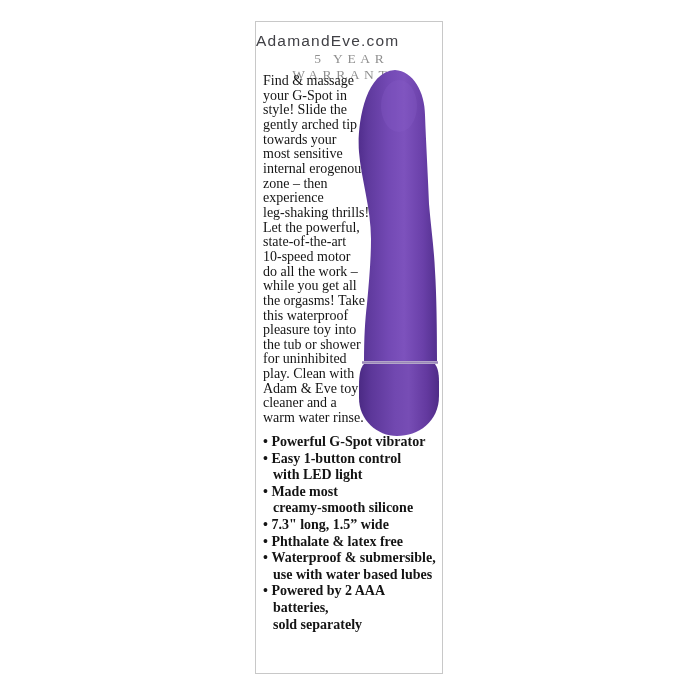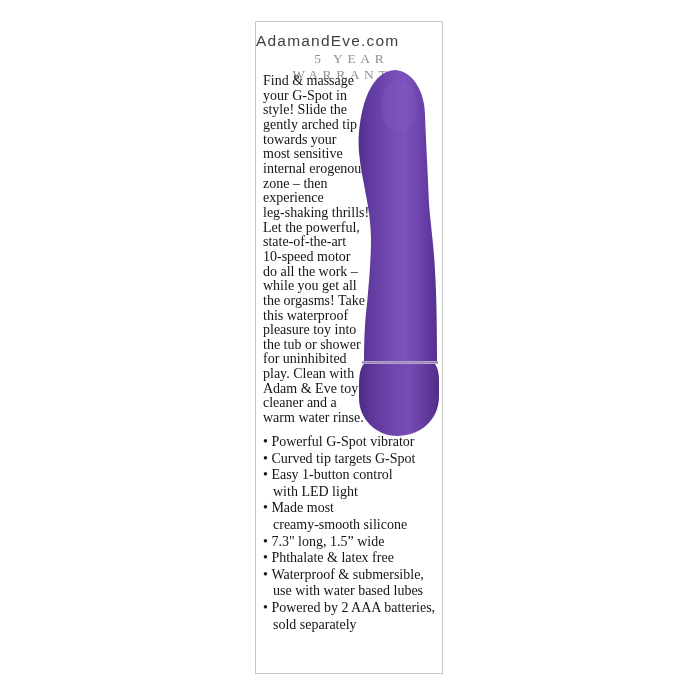--- a/index.html
+++ b/index.html
@@ -41,21 +41,21 @@
   .product{
     position:absolute;top:46px;left:95px;width:90px;height:372px;
   }
   ul.features{
     list-style:none;margin:0;padding:0;
     position:absolute;top:412px;left:7px;right:2px;
   }
   ul.features li{
     font-size:14px;line-height:16.6px;
     white-space:pre-line;
-    padding-left:10px;text-indent:-10px;
+    padding-left:10px;text-indent:-10px;font-weight:bold;
   }
   ul.features li::before{content:"\2022\00a0";}
 </style>
 </head>
 <body>
 
 <div class="panel">
 
   <div class="site">AdamandEve.com</div>
 
@@ -125,21 +125,20 @@
          L 88 314
          C 88 303, 86 299, 84 296 Z" fill="url(#capGrad)"></path>
 
     <path d="M 11 294.5 L 87 294.5" stroke="var(--purple-edge,#47257e)" stroke-width="2.5" opacity="0.55" fill="none"></path>
 
     <ellipse cx="48" cy="38" rx="18" ry="26" fill="#8a5fc9" opacity="0.28"></ellipse>
   </svg>
 
   <ul class="features">
     <li>Powerful G-Spot vibrator</li>
-    <li>Curved tip targets G-Spot</li>
     <li>Easy 1-button control
 with LED light</li>
     <li>Made most
 creamy-smooth silicone</li>
     <li>7.3" long, 1.5” wide</li>
     <li>Phthalate &amp; latex free</li>
     <li>Waterproof &amp; submersible,
 use with water based lubes</li>
     <li>Powered by 2 AAA batteries,
 sold separately</li>

